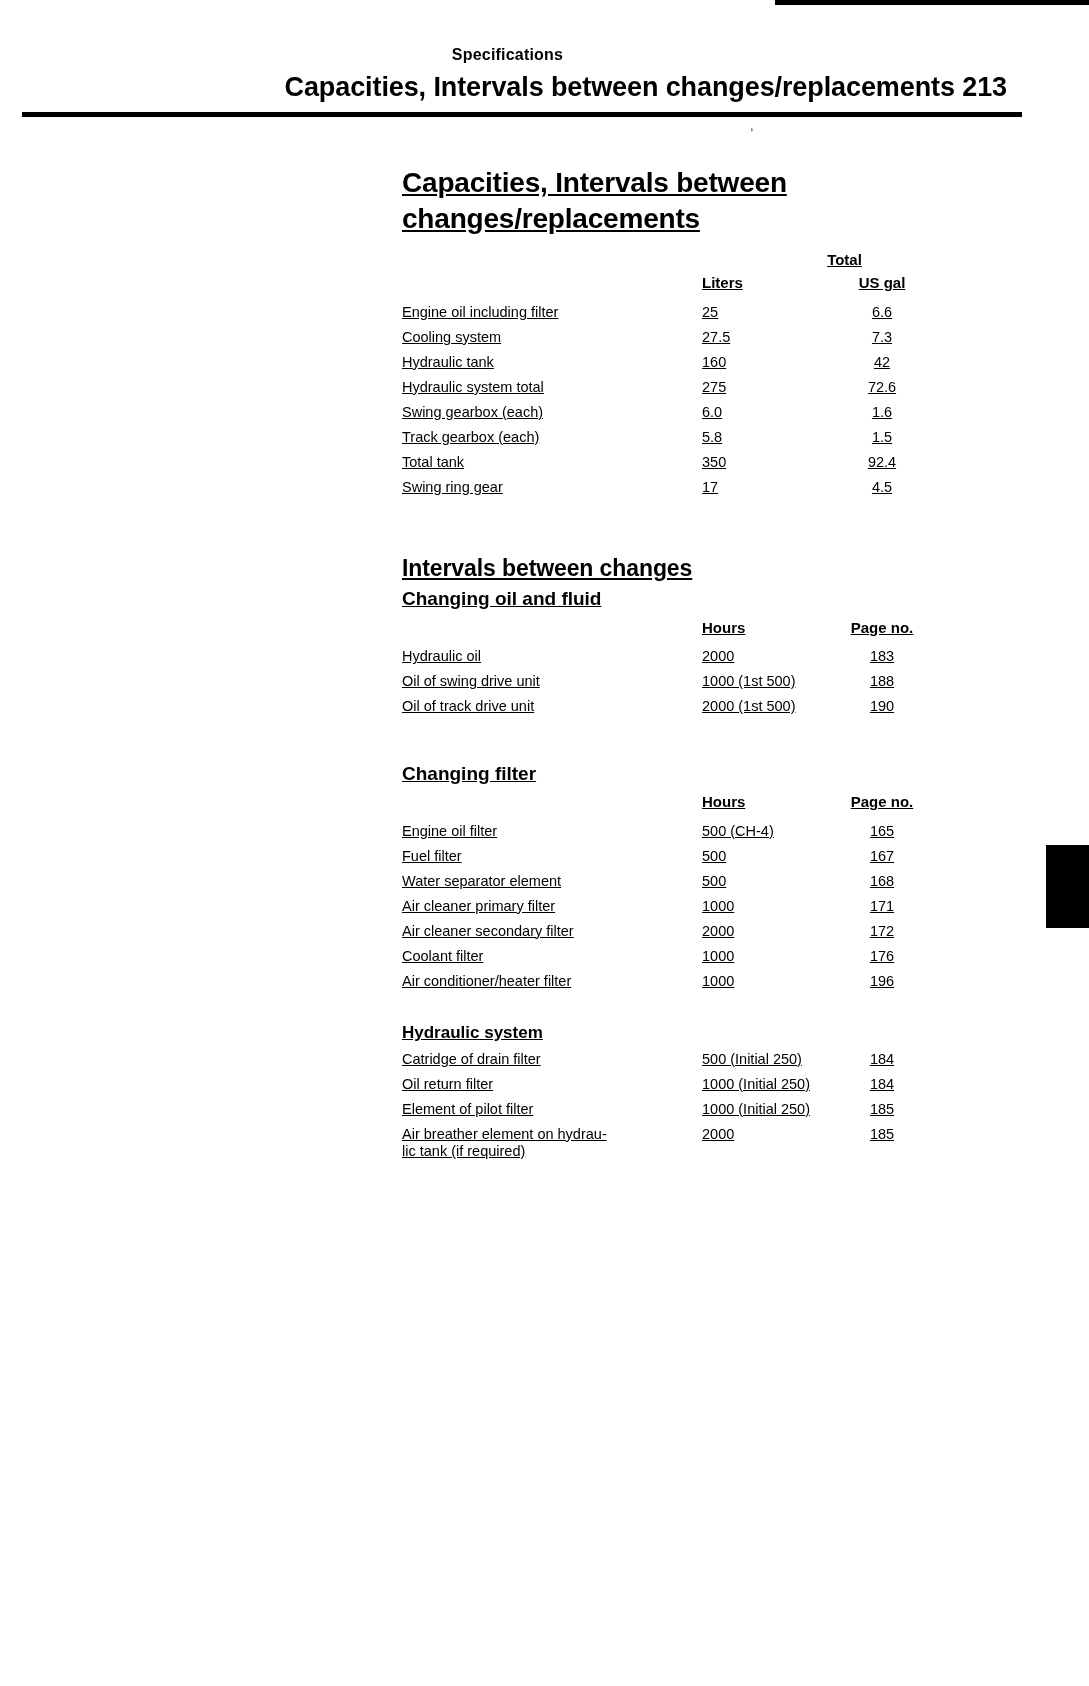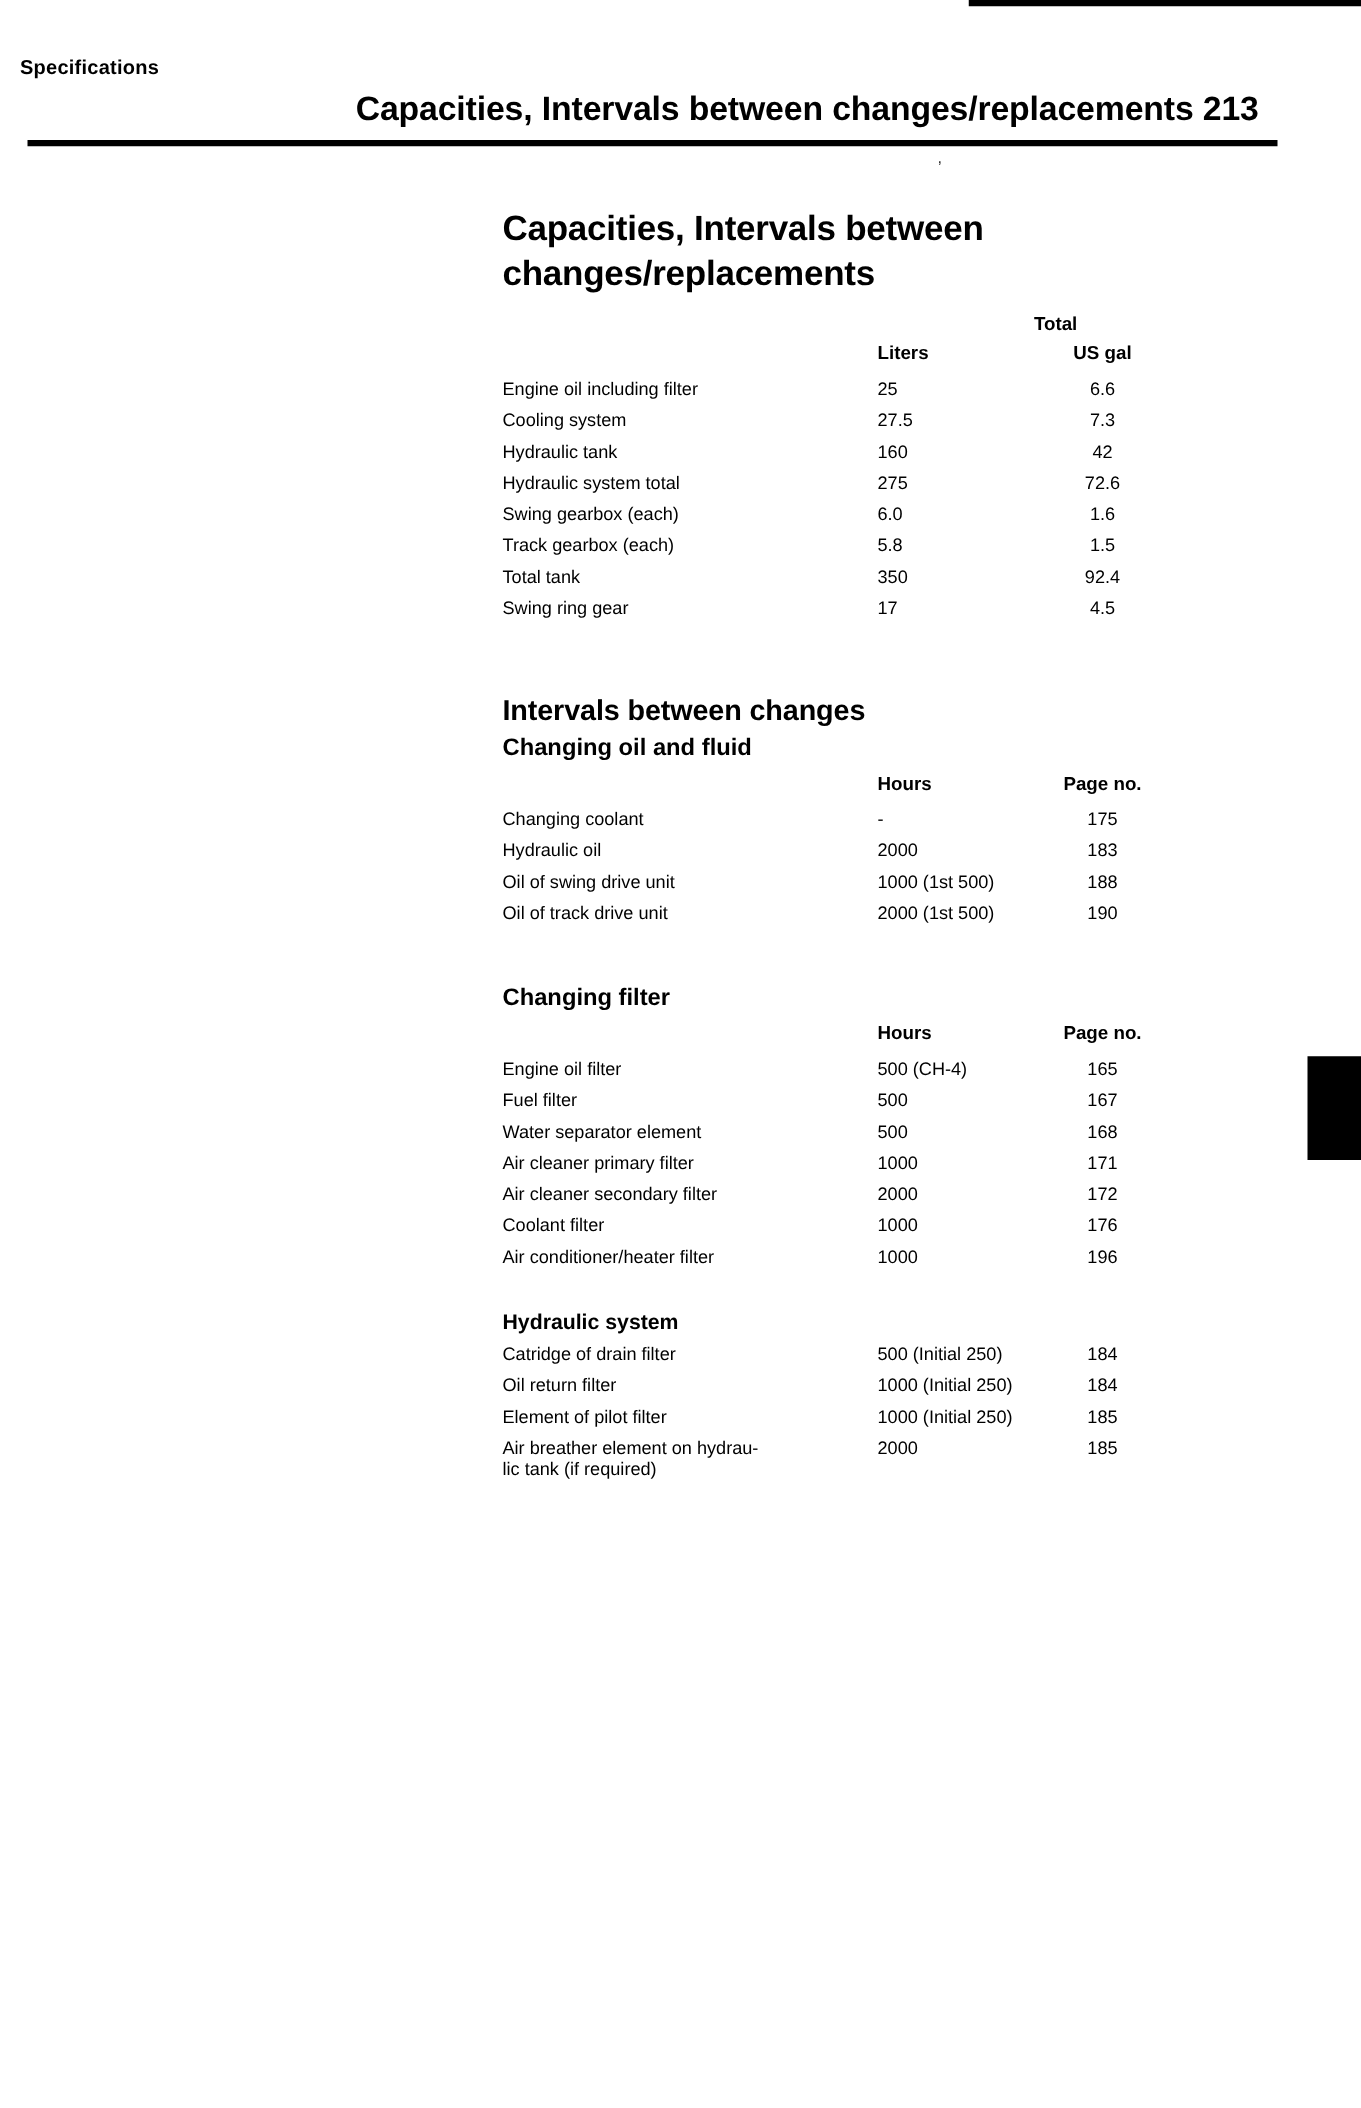--- a/index.html
+++ b/index.html
@@ -27,23 +27,23 @@
     position: absolute;
     top: 0px;
     left: 775px;
     width: 314px;
     height: 5px;
     background: #000000;
   }
   .header-eyebrow {
     position: absolute;
     top: 46px;
-    left: 16px;
+    left: 4px;
     width: 1007px;
-    text-align: left;
+    text-align: center;
     font-size: 16px;
     font-weight: bold;
     letter-spacing: 0.2px;
   }
   .header-title {
     position: absolute;
     top: 72px;
     left: 0;
     width: 1007px;
     text-align: right;
@@ -76,20 +76,21 @@
     height: 83px;
     background: #000000;
   }
 
   
   .content {
     position: absolute;
     top: 165px;
     left: 402px;
     width: 540px;
+    text-decoration: underline;
   }
 
   h1.doc-title {
     font-size: 28px;
     font-weight: bold;
     line-height: 1.28;
     margin: 0 0 14px 0;
     letter-spacing: -0.2px;
   }
   h2.section {
@@ -224,25 +225,20 @@
   <table class="spec">
     <thead>
       <tr>
         <th class="col-label"></th>
         <th class="col-mid">Hours</th>
         <th class="col-right">Page no.</th>
       </tr>
     </thead>
     <tbody>
       <tr>
-        <td class="col-label">Changing coolant</td>
-        <td class="col-mid">-</td>
-        <td class="col-right">175</td>
-      </tr>
-      <tr>
         <td class="col-label">Hydraulic oil</td>
         <td class="col-mid">2000</td>
         <td class="col-right">183</td>
       </tr>
       <tr>
         <td class="col-label">Oil of swing drive unit</td>
         <td class="col-mid">1000 (1st 500)</td>
         <td class="col-right">188</td>
       </tr>
       <tr>

